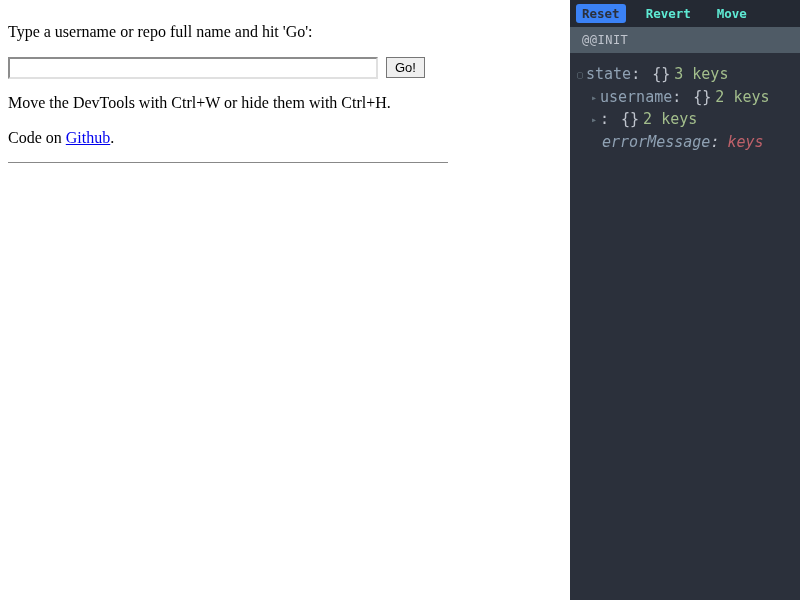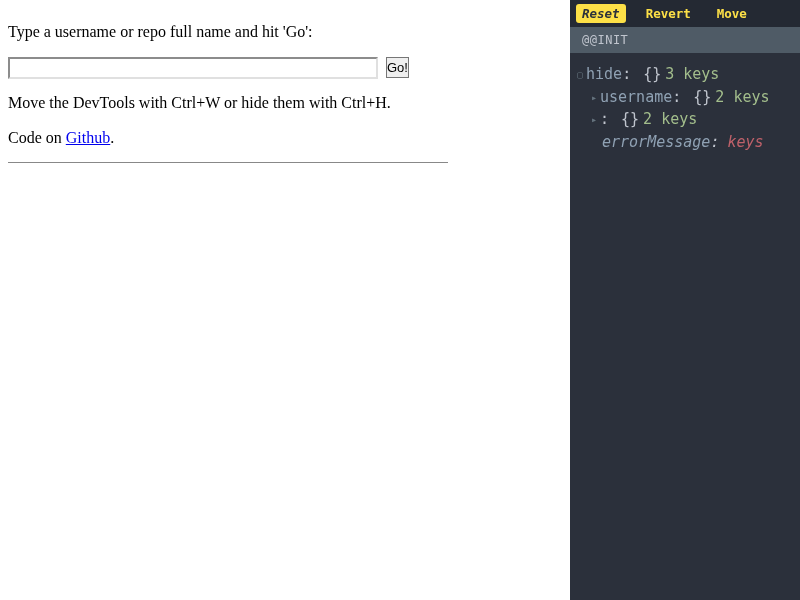--- a/index.html
+++ b/index.html
@@ -27,21 +27,21 @@
       height: 22px;
       font-family: Arial, sans-serif;
       font-size: 13px;
       padding: 1px 2px;
       border: 2px inset #e0e0e0;
       vertical-align: middle;
     }
     .go-button {
       font-family: Arial, sans-serif;
       font-size: 13px;
-      padding: 2px 0;
+      padding: 2px 8px;
       background: #efefef;
       border: 1px solid #767676;
       vertical-align: middle;
       margin-left: 4px;
     }
     a.github-link {
       color: #0000EE;
       text-decoration: underline;
     }
     hr.divider {
@@ -65,32 +65,31 @@
     .devtools-tabs {
       display: flex;
       background: #242933;
       padding: 4px 6px;
       gap: 14px;
       align-items: center;
     }
     .devtools-tab {
       font-family: Menlo, Consolas, monospace;
       font-size: 12.5px;
-      color: #fde047;
+      color: #5eead4;
       background: transparent;
       border: none;
       padding: 2px 6px;
       cursor: pointer;
       font-weight: bold;
     }
     .devtools-tab.active {
       color: #2b303b;
-      background: #fde047;
+      background: #3b82f6;
       border-radius: 3px;
-      font-style: italic;
     }
     .action-header {
       background: #4f5b66;
       color: #c0c5ce;
       padding: 6px 12px;
       font-size: 12px;
       letter-spacing: 0.5px;
     }
     .state-tree {
       padding: 10px 0 10px 4px;
@@ -139,21 +138,21 @@
 <div class="devtools">
   <div class="devtools-tabs">
     <button class="devtools-tab active">Reset</button>
     <button class="devtools-tab">Revert</button>
     <button class="devtools-tab">Move</button>
   </div>
   <div class="action-header">@@INIT</div>
   <div class="state-tree">
     <div class="tree-row">
       <span class="arrow">▢</span>
-      <span class="key">hide</span>
+      <span class="key">state</span>
         <span class="colon">:</span>
       <span class="brace">{}</span>
       <span class="summary">3 keys</span>
     </div>
     <div class="tree-row indent-1">
       <span class="arrow">▸</span>
       <span class="key">username</span>
         <span class="colon">:</span>
       <span class="brace">{}</span>
       <span class="summary">2 keys</span>

